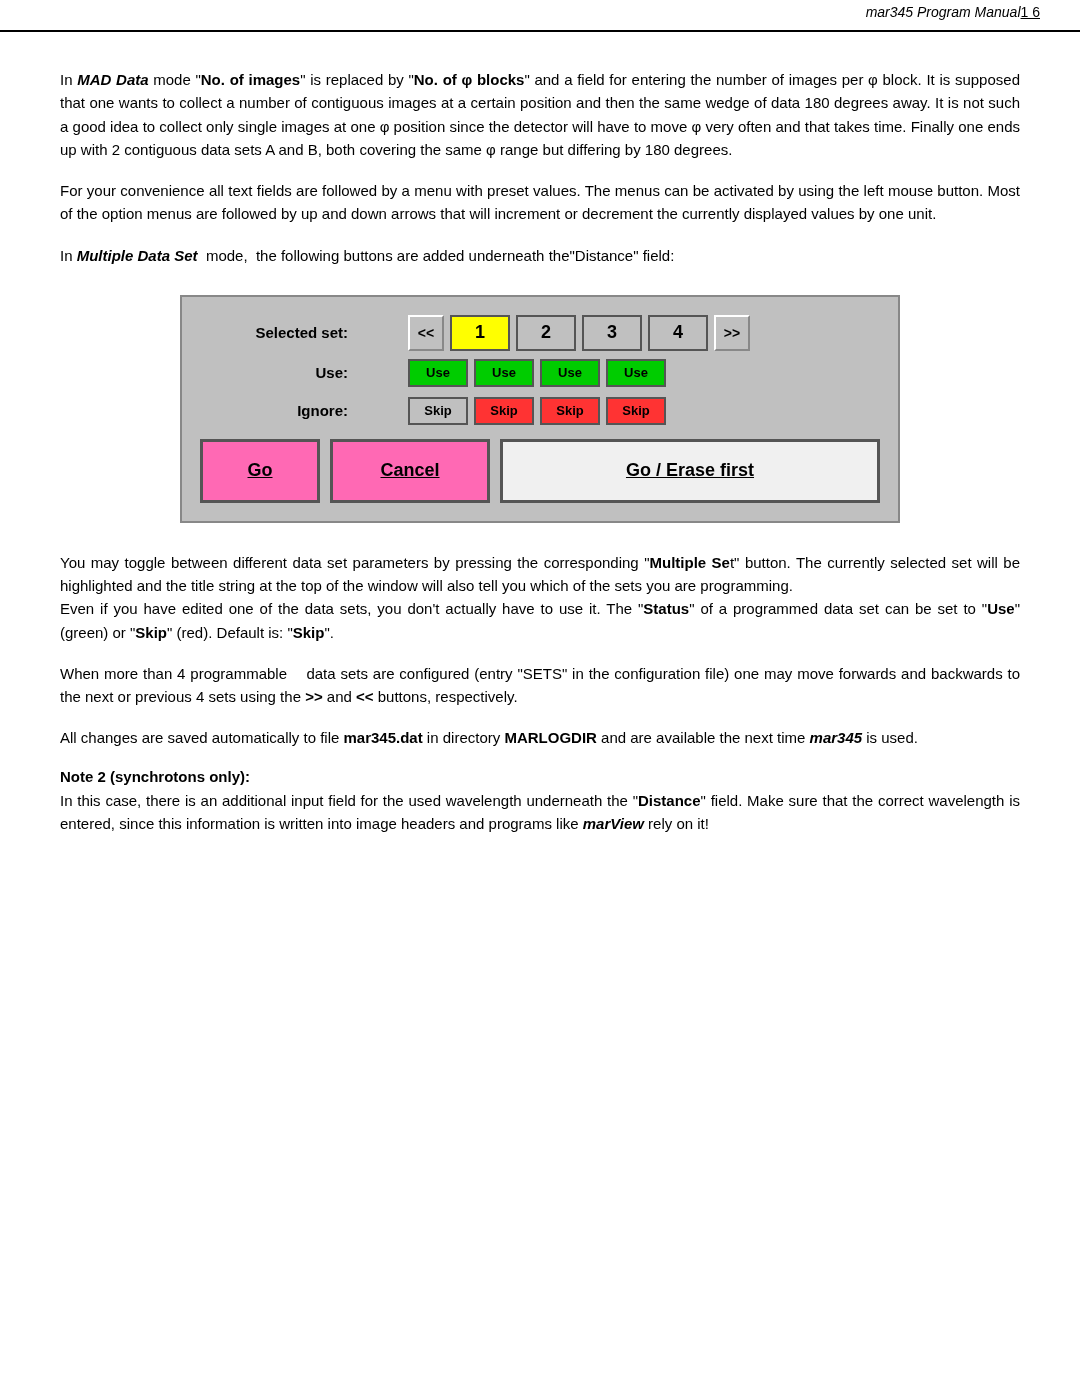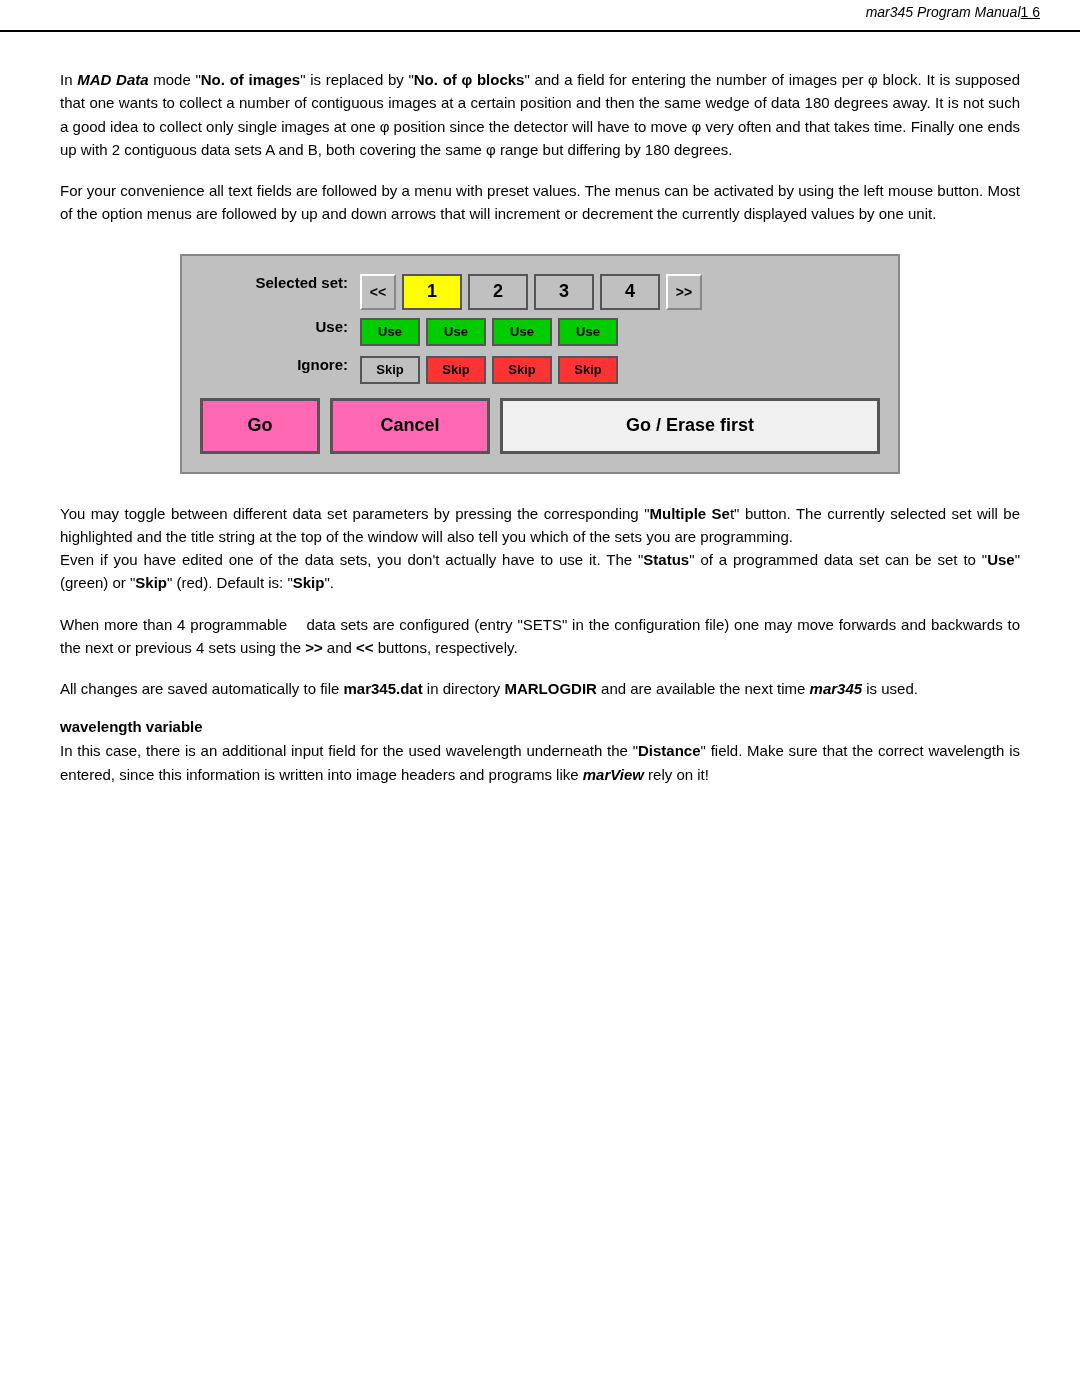--- a/index.html
+++ b/index.html
@@ -45,22 +45,23 @@
     
     .widget-box {
       border: 2px solid #888;
       background: #c0c0c0;
       margin: 28px auto 28px auto;
       padding: 18px 18px 18px 18px;
       width: 720px;
     }
     .widget-row {
       display: flex;
-      align-items: flex-start;
+      align-items: center;
       margin-bottom: 10px;
+      gap: 48px;
     }
     .widget-row.selected-row {
       margin-bottom: 8px;
     }
     .label-col {
       width: 160px;
       text-align: right;
       padding-right: 12px;
       font-weight: bold;
       font-size: 15px;
@@ -141,29 +142,30 @@
     }
     
     .action-row {
       display: flex;
       align-items: center;
       justify-content: space-between;
       margin-top: 14px;
       gap: 10px;
     }
     .action-btn {
-      height: 56px;
+      height: 64px;
       font-size: 18px;
       font-weight: bold;
       cursor: pointer;
       border: 3px solid #555;
       display: flex;
       align-items: center;
       justify-content: center;
       padding: 0 18px;
+      text-decoration: underline;
     }
     .action-btn.go {
       background: #ff69b4;
       color: #000;
       width: 120px;
     }
     .action-btn.go-erase {
       background: #f0f0f0;
       color: #000;
       flex: 1;
@@ -201,20 +203,23 @@
     will have to move φ very often and that takes time. Finally one ends up with 2 contiguous
     data sets A and B, both covering the same φ range but differing by 180 degrees.
   </p>
 
   <p class="paragraph">
     For your convenience all text fields are followed by a menu with preset values. The menus
     can be activated by using the left mouse button. Most of the option menus are followed by up
     and down arrows that will increment or decrement the currently displayed values by one unit.
   </p>
 
+  <p class="paragraph">
+    In <strong><em>Multiple Data Set</em></strong>&nbsp; mode,&nbsp; the following buttons are added underneath the"Distance" field:
+  </p>
 
   <div class="widget-box">
 
     <div class="widget-row selected-row">
       <div class="label-col">Selected set:</div>
       <div class="sets-container">
         <div class="nav-btn">&lt;&lt;</div>
         <div class="set-btn selected">1</div>
         <div class="set-btn normal">2</div>
         <div class="set-btn normal">3</div>
@@ -263,20 +268,20 @@
     When more than 4 programmable &nbsp;&nbsp; data sets are configured (entry "SETS" in the
     configuration file) one may move forwards and backwards to the next or previous 4 sets using
     the <strong>&gt;&gt;</strong> and <strong>&lt;&lt;</strong> buttons, respectively.
   </p>
 
   <p class="paragraph">
     All changes are saved automatically to file <strong>mar345.dat</strong> in directory <strong>MARLOGDIR</strong> and are
     available the next time <strong><em>mar345</em></strong> is used.
   </p>
 
-  <div class="keyword-line">wavelength     variable</div>
+  <div class="section-heading">Note 2 (synchrotons only):</div>
   <p class="paragraph">
     In this case, there is an additional input field for the used wavelength underneath the
     "<strong>Distance</strong>" field. Make sure that the correct wavelength is entered, since this information is
     written into image headers and programs like <strong><em>marView</em></strong> rely on it!
   </p>
 
 </div>
 
 </body></html>

